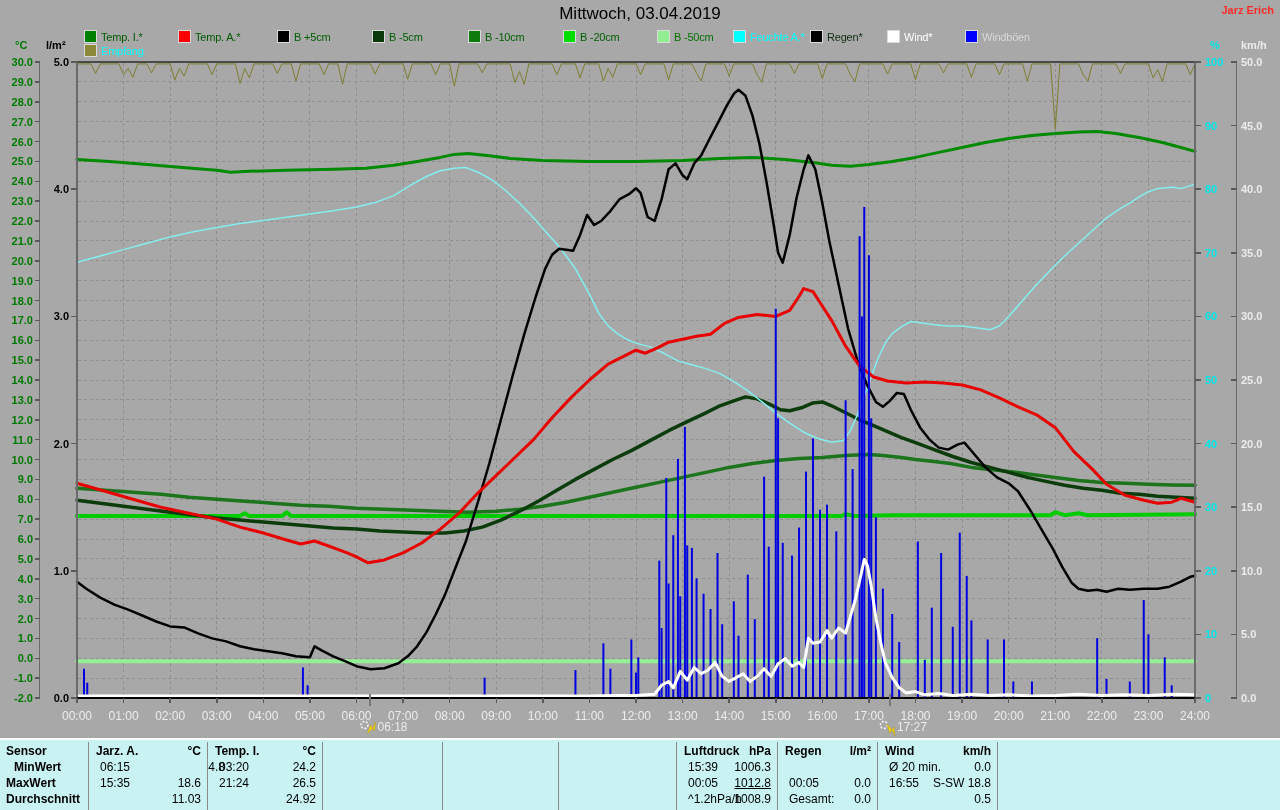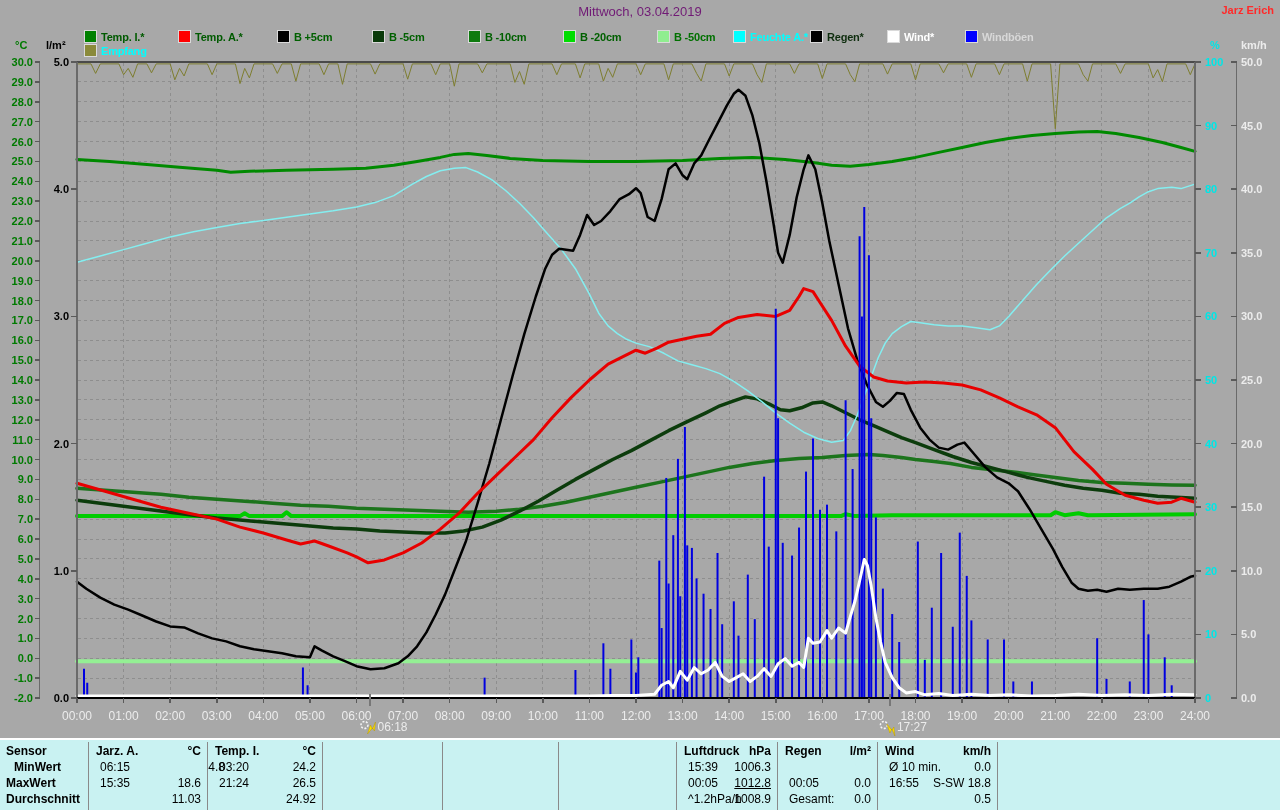--- a/index.html
+++ b/index.html
@@ -1,23 +1,23 @@
 <!DOCTYPE html>
 <html><head>
 <meta charset="utf-8">
 <style>
   html,body{margin:0;padding:0;width:1280px;height:810px;overflow:hidden;
     background:#a8a8a8;font-family:"Liberation Sans",sans-serif;}
   #stage{position:relative;width:1280px;height:810px;background:#a8a8a8;}
   .abs{position:absolute;}
-  #title{left:0;right:0;top:4px;text-align:center;font-size:13px;color:#701a75;}
+  #title{left:0;right:0;top:4px;text-align:center;font-size:17px;color:#000000;}
   #author{right:6px;top:4px;font-size:11px;color:#ff2a2a;font-weight:bold;}
   .unit{font-size:11px;font-weight:bold;white-space:nowrap;}
   .legend-item{position:absolute;height:13px;display:flex;align-items:center;
-    font-size:11px;font-weight:bold;white-space:nowrap;letter-spacing:-0.2px;}
+    font-size:11px;font-weight:normal;white-space:nowrap;letter-spacing:-0.2px;}
   .swatch{width:11px;height:11px;border:1px solid #dadada;margin-right:4px;flex:0 0 auto;}
   #chart-svg{position:absolute;left:0;top:0;}
   #table-area{position:absolute;left:0;top:738px;width:1280px;height:72px;
     background:#c9f2f2;border-top:2px solid #ffffff;font-size:12px;color:#000;}
   .tdiv{position:absolute;top:2px;bottom:2px;width:1px;background:#8a8a8a;}
   .tcell{position:absolute;white-space:nowrap;line-height:13px;}
   .bold{font-weight:bold;}
 </style>
 </head>
 <body>
@@ -487,20 +487,20 @@
       <div class="tdiv" style="left: 777px;"></div>
       <div class="tcell bold" style="left: 785px; top: 5px;">Regen</div>
       <div class="tcell bold" style="left: 781px; width: 90px; text-align: right; top: 5px;">l/m²</div>
       <div class="tcell" style="left: 789px; top: 37px;">00:05</div>
       <div class="tcell" style="left: 781px; width: 90px; text-align: right; top: 37px;">0.0</div>
       <div class="tcell" style="left: 789px; top: 53px;">Gesamt:</div>
       <div class="tcell" style="left: 781px; width: 90px; text-align: right; top: 53px;">0.0</div>
       <div class="tdiv" style="left: 877px;"></div>
       <div class="tcell bold" style="left: 885px; top: 5px;">Wind</div>
       <div class="tcell bold" style="left: 901px; width: 90px; text-align: right; top: 5px;">km/h</div>
-      <div class="tcell" style="left: 889px; top: 21px;">Ø 10 min.</div>
+      <div class="tcell" style="left: 889px; top: 21px;">Ø 20 min.</div>
       <div class="tcell" style="left: 901px; width: 90px; text-align: right; top: 21px;">0.0</div>
       <div class="tcell" style="left: 889px; top: 37px;">16:55</div>
       <div class="tcell" style="left: 901px; width: 90px; text-align: right; top: 37px;">S-SW 18.8</div>
       <div class="tcell" style="left: 901px; width: 90px; text-align: right; top: 53px;">0.5</div>
       <div class="tdiv" style="left: 997px;"></div>
     </div>
 </div>
 
 </body></html>

